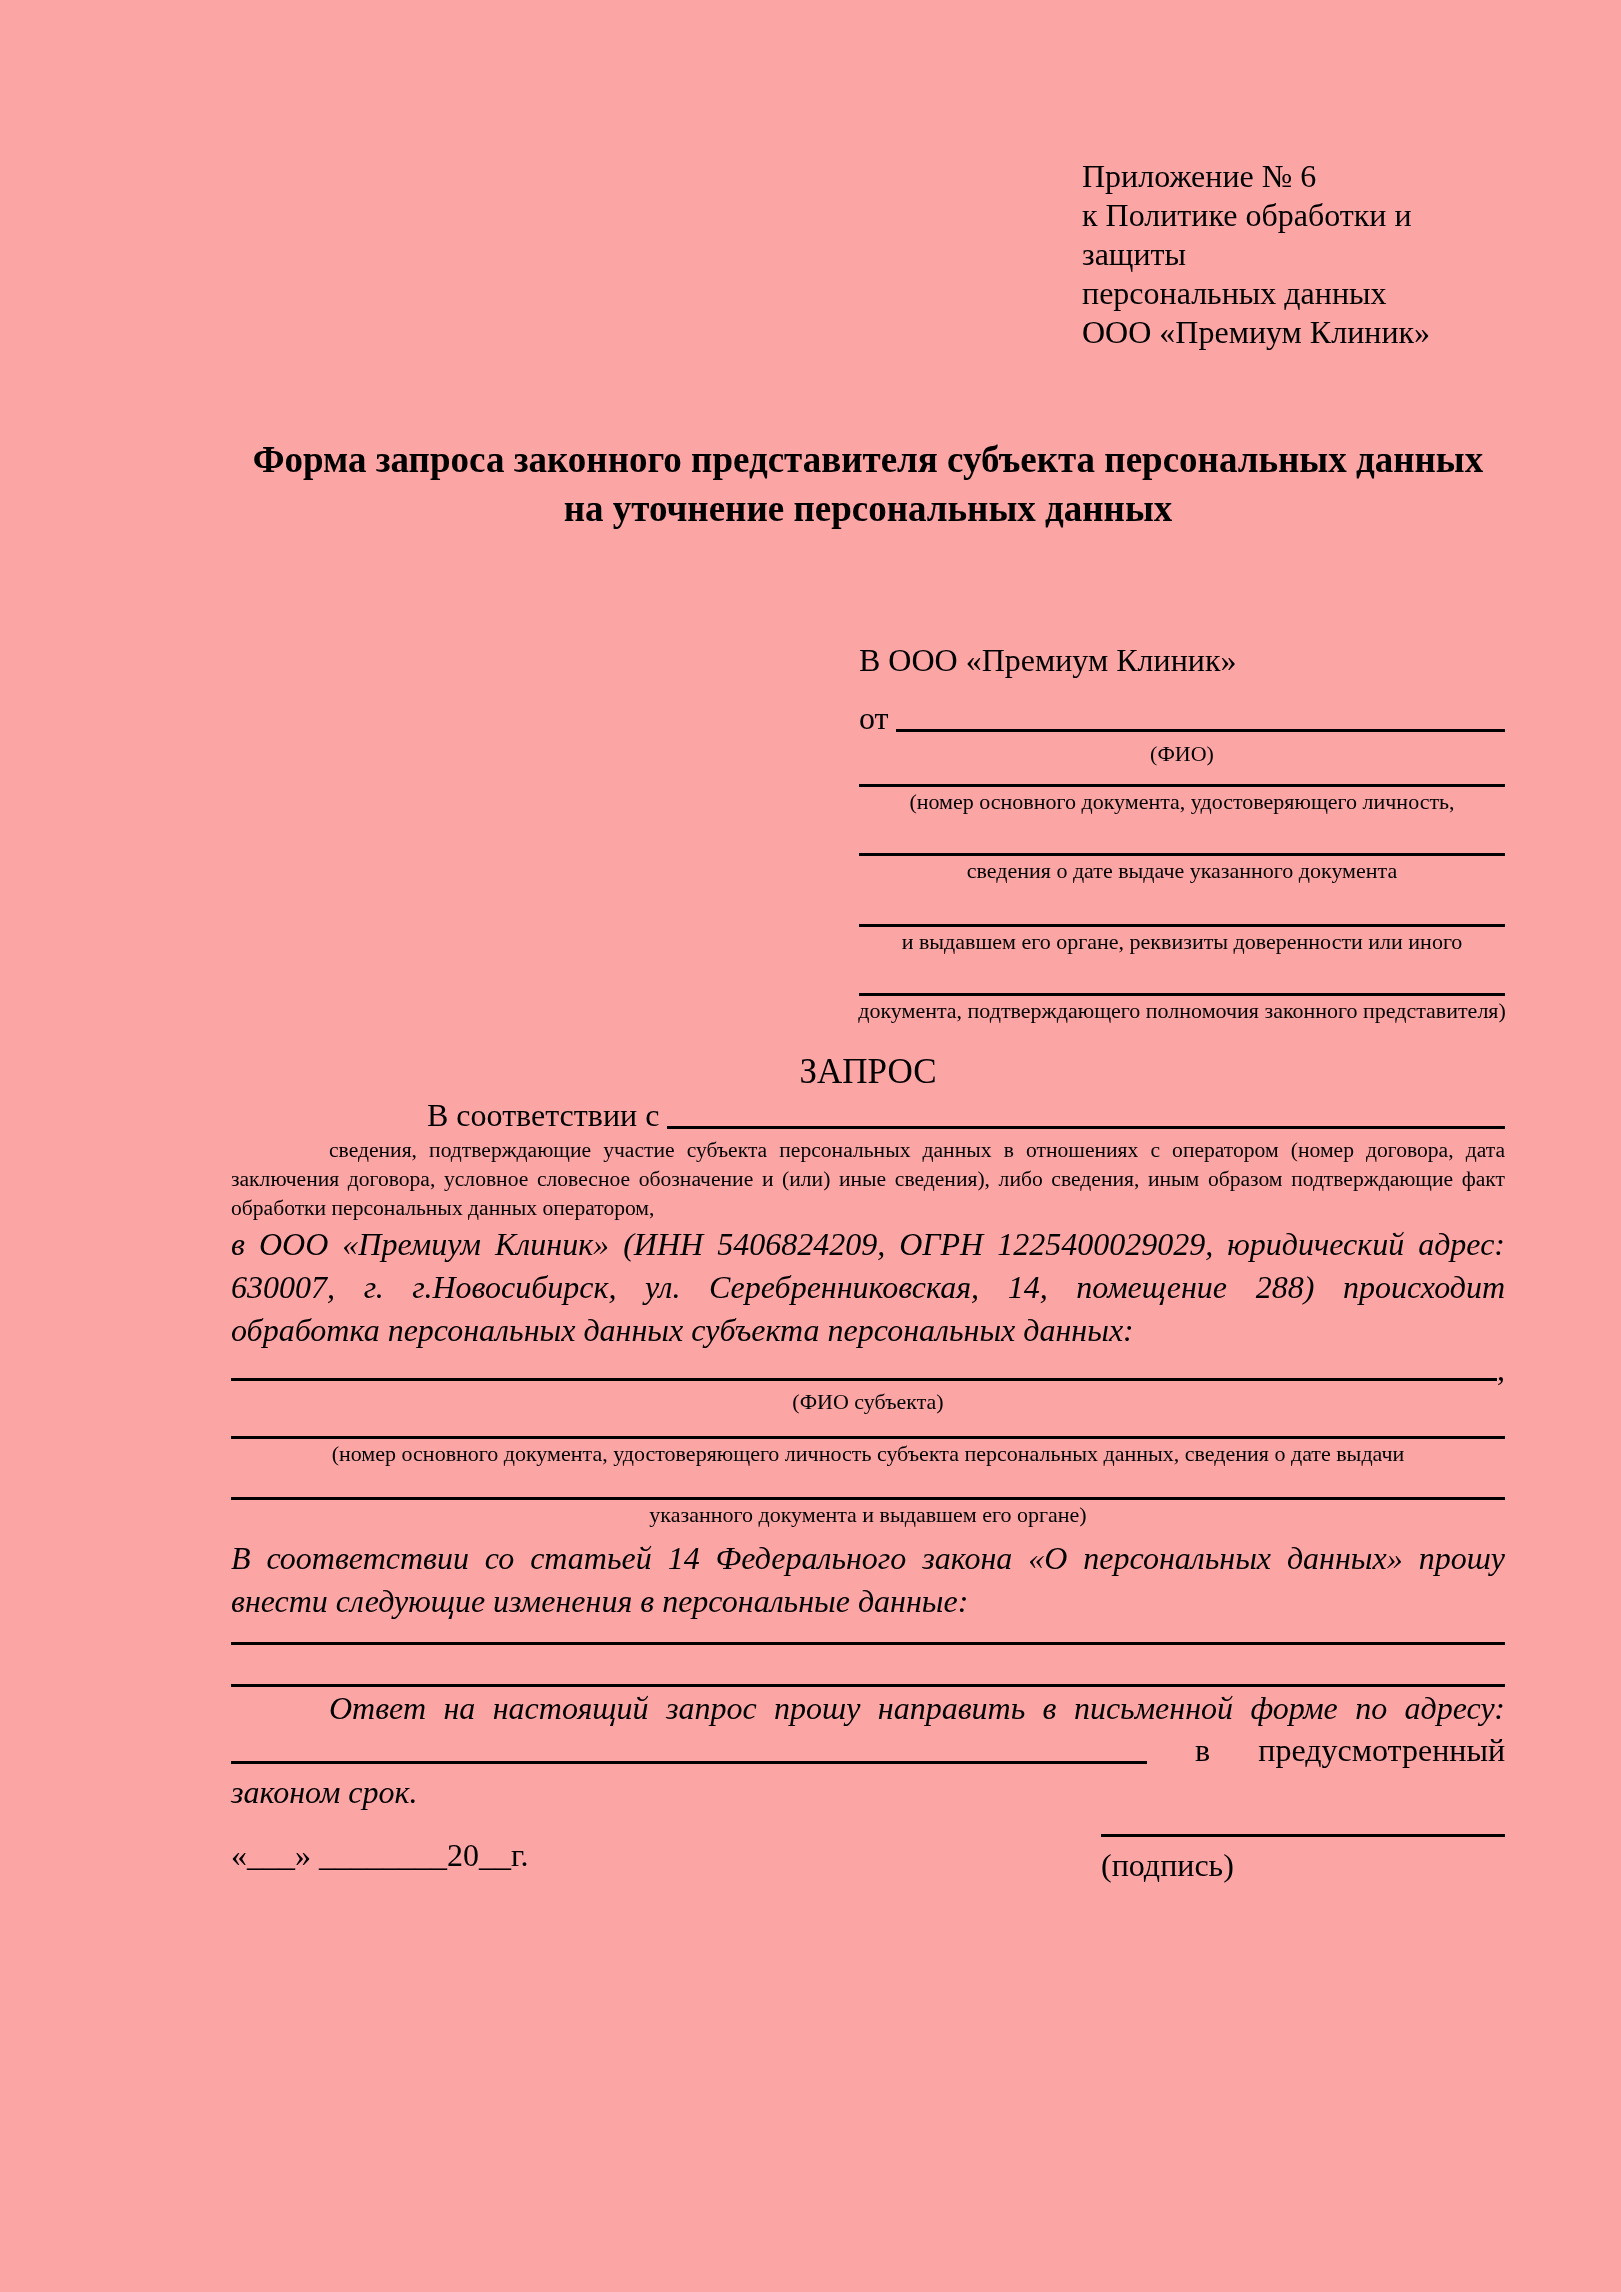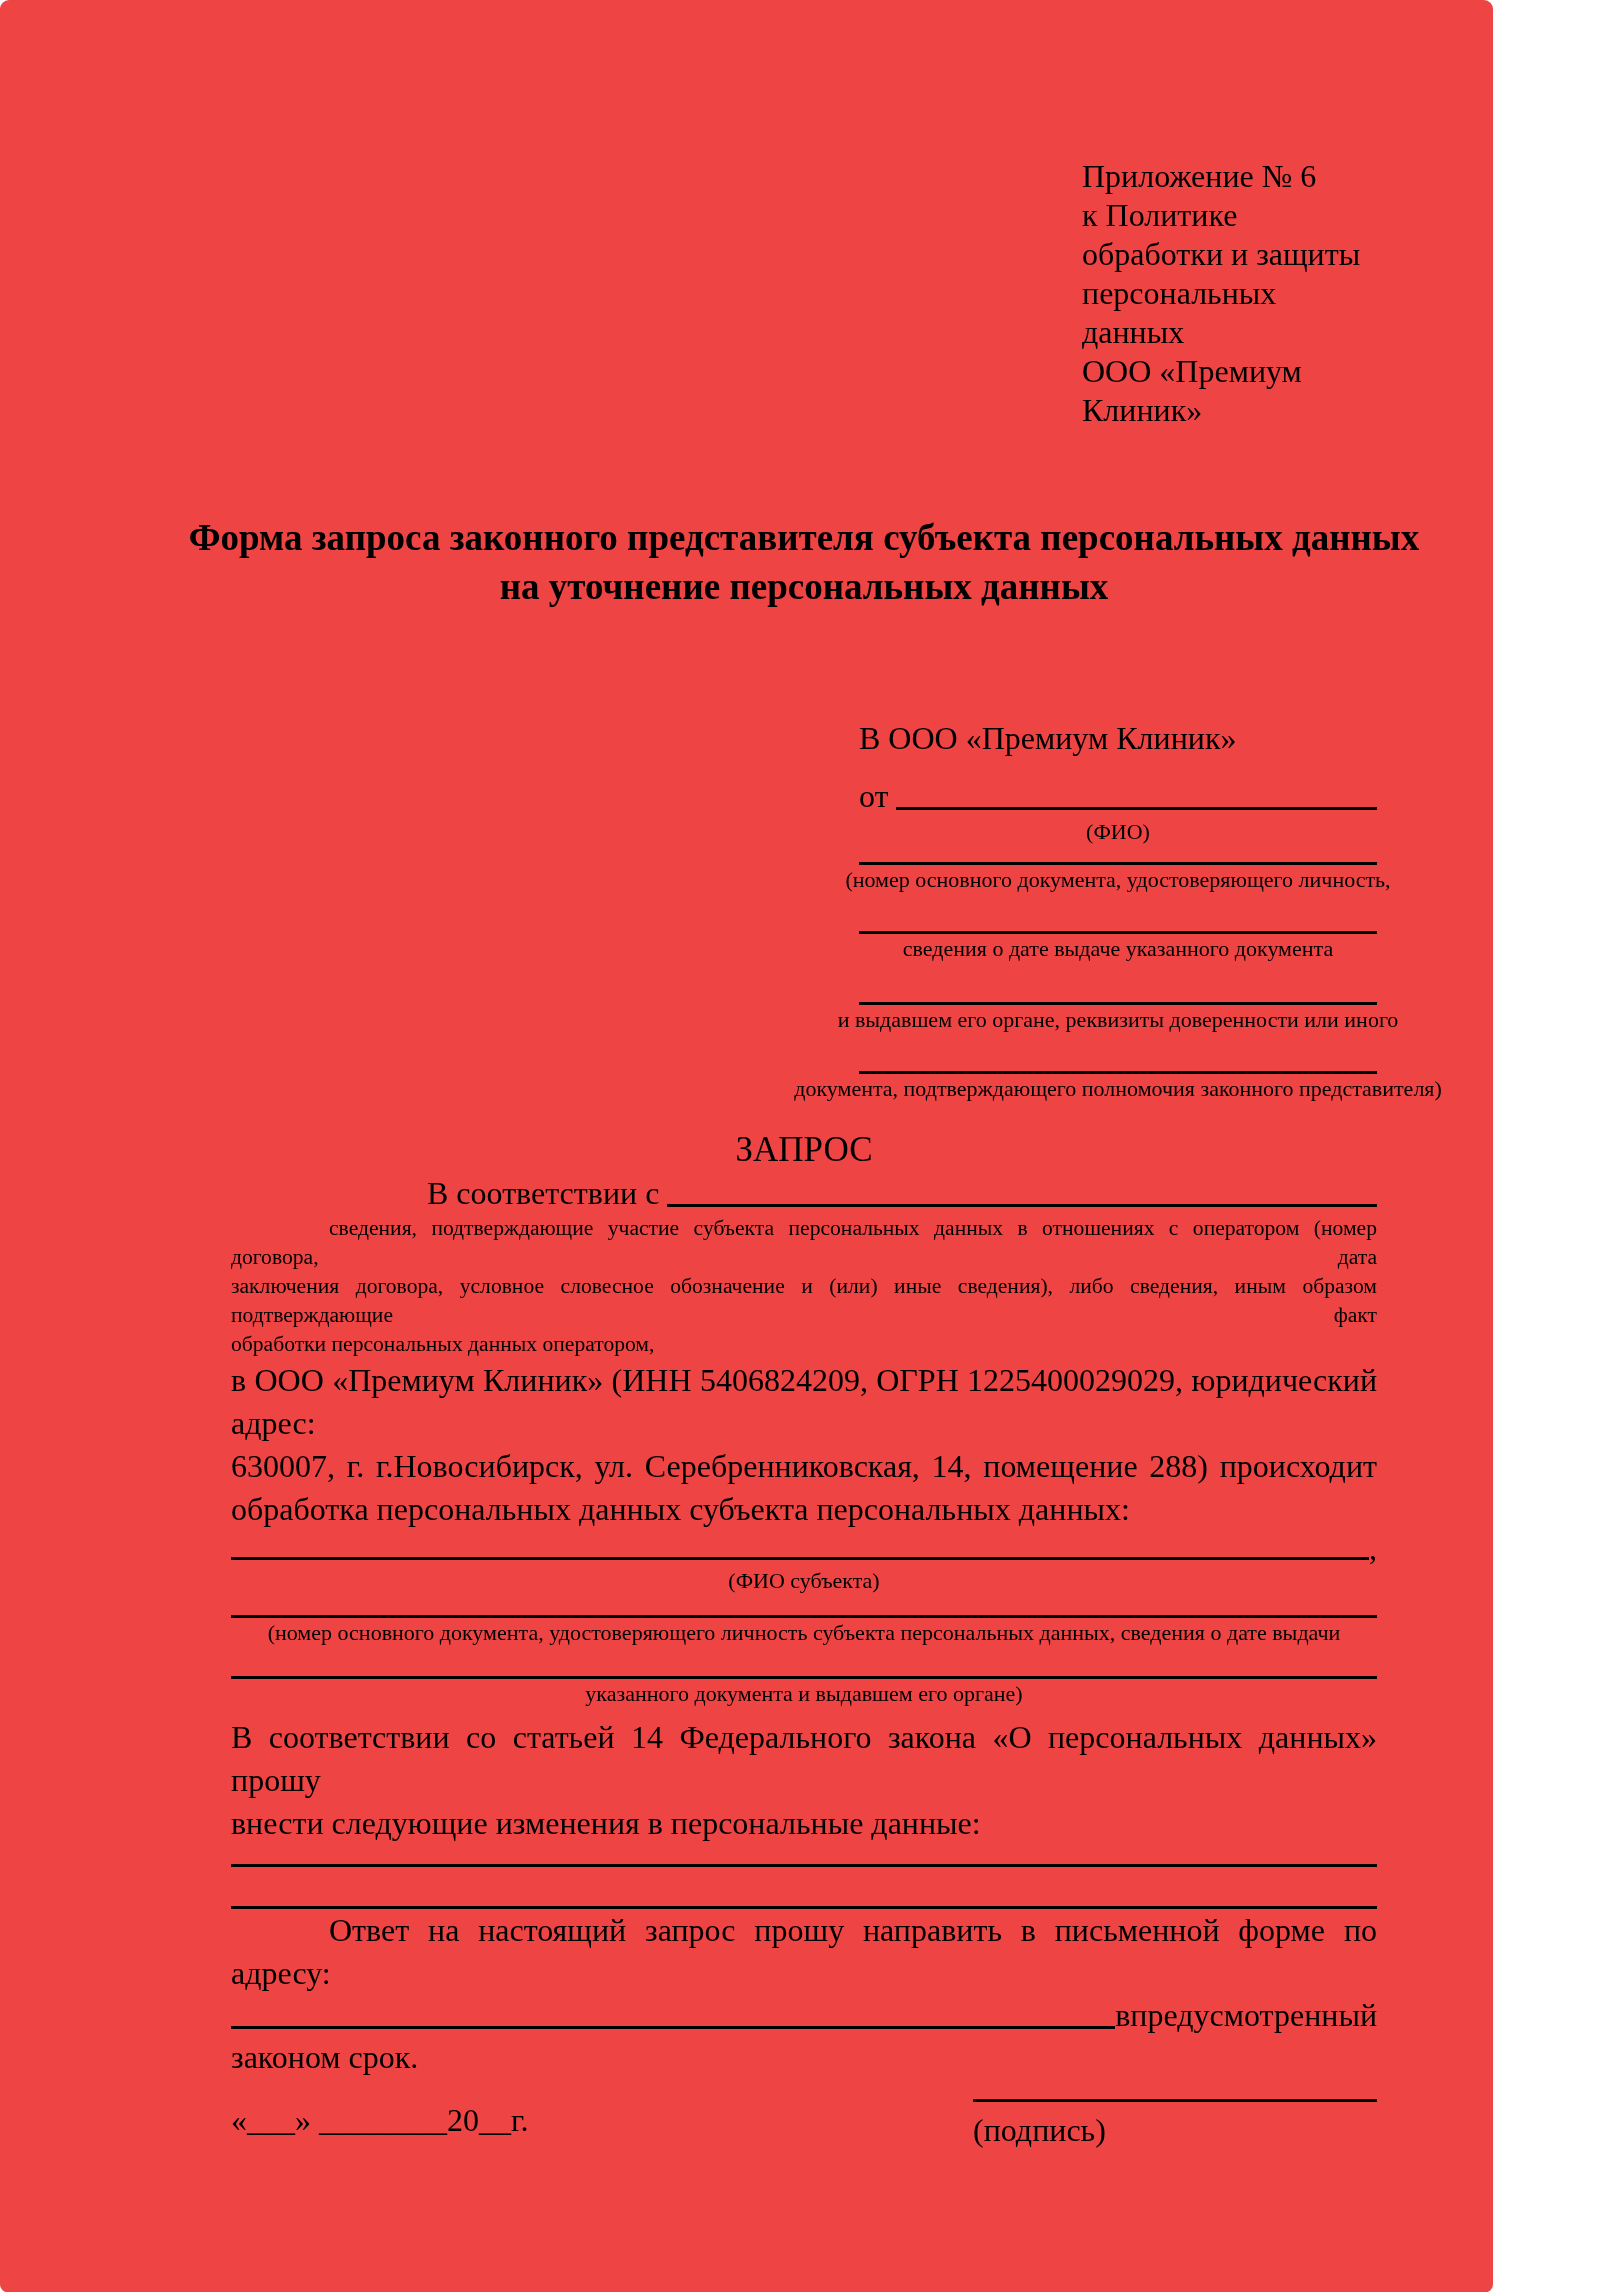--- a/index.html
+++ b/index.html
@@ -1,26 +1,25 @@
 <!DOCTYPE html>
 <html><head>
 <meta charset="utf-8">
 <style>
   html, body { margin: 0; padding: 0; background: #ffffff; }
   .page {
-    width: 1493px;
+    width: 1621px;
     height: 2293px;
     box-sizing: border-box;
     padding: 157px 116px 0 231px;
-    background: #ef4444;
+    background: #fca5a5;
     color: #000000;
     font-family: "Liberation Serif", "DejaVu Serif", serif;
     font-size: 32px;
     overflow: hidden;
-    border-radius: 9px;
   }
   
   .appendix { margin-left: 851px; line-height: 39px; }
   
   .doc-title { margin-top: 83px; font-weight: bold; font-size: 37px; line-height: 49px; }
   .doc-title .tline { display: flex; justify-content: center; white-space: nowrap; }
   
   .addressee { margin-top: 106px; margin-left: 628px; }
   .addressee .to-line { line-height: 43px; }
   .row { display: flex; }
@@ -29,21 +28,21 @@
   .caption { font-size: 22px; line-height: 29px; display: flex; justify-content: center; white-space: nowrap; }
   .write-line { border-bottom: 3.9px solid #000; }
   .wl-a { height: 15.7px; } .wl-b { height: 37px; } .wl-c { height: 39px; } .wl-d { height: 37px; }
   .wl-e { height: 19.6px; } .wl-f { height: 29px; } .wl-g { height: 19.6px; } .wl-h { height: 39px; }
   
   .request-heading { margin-top: 23.5px; font-size: 35px; line-height: 47px; display: flex; justify-content: center; }
   .intro-row { line-height: 41px; }
   .ind { text-indent: 98px; }
   .jl { text-align: justify; text-align-last: justify; }
   .small { font-size: 21.6px; line-height: 29px; }
-  .par { line-height: 43px; }
+  .par { line-height: 43px; font-style: italic; }
   .par.gap { margin-top: 7.8px; }
   .comma-row { line-height: 35px; display: flex; }
   .comma-row .fill-line { margin-left: 0; margin-bottom: 5.9px; }
   .address-row { display: flex; justify-content: space-between; line-height: 41px; }
   .addr-line { width: 916px; border-bottom: 3.9px solid #000; margin-bottom: 6.9px; }
   
   .footer-row { margin-top: 19.6px; display: flex; justify-content: space-between; line-height: 43px; gap: 15px; }
   .sig { display: flex; flex-direction: column; }
   .sig-line { width: 404px; border-bottom: 3.9px solid #000; margin-bottom: 6.9px; }
 </style>

